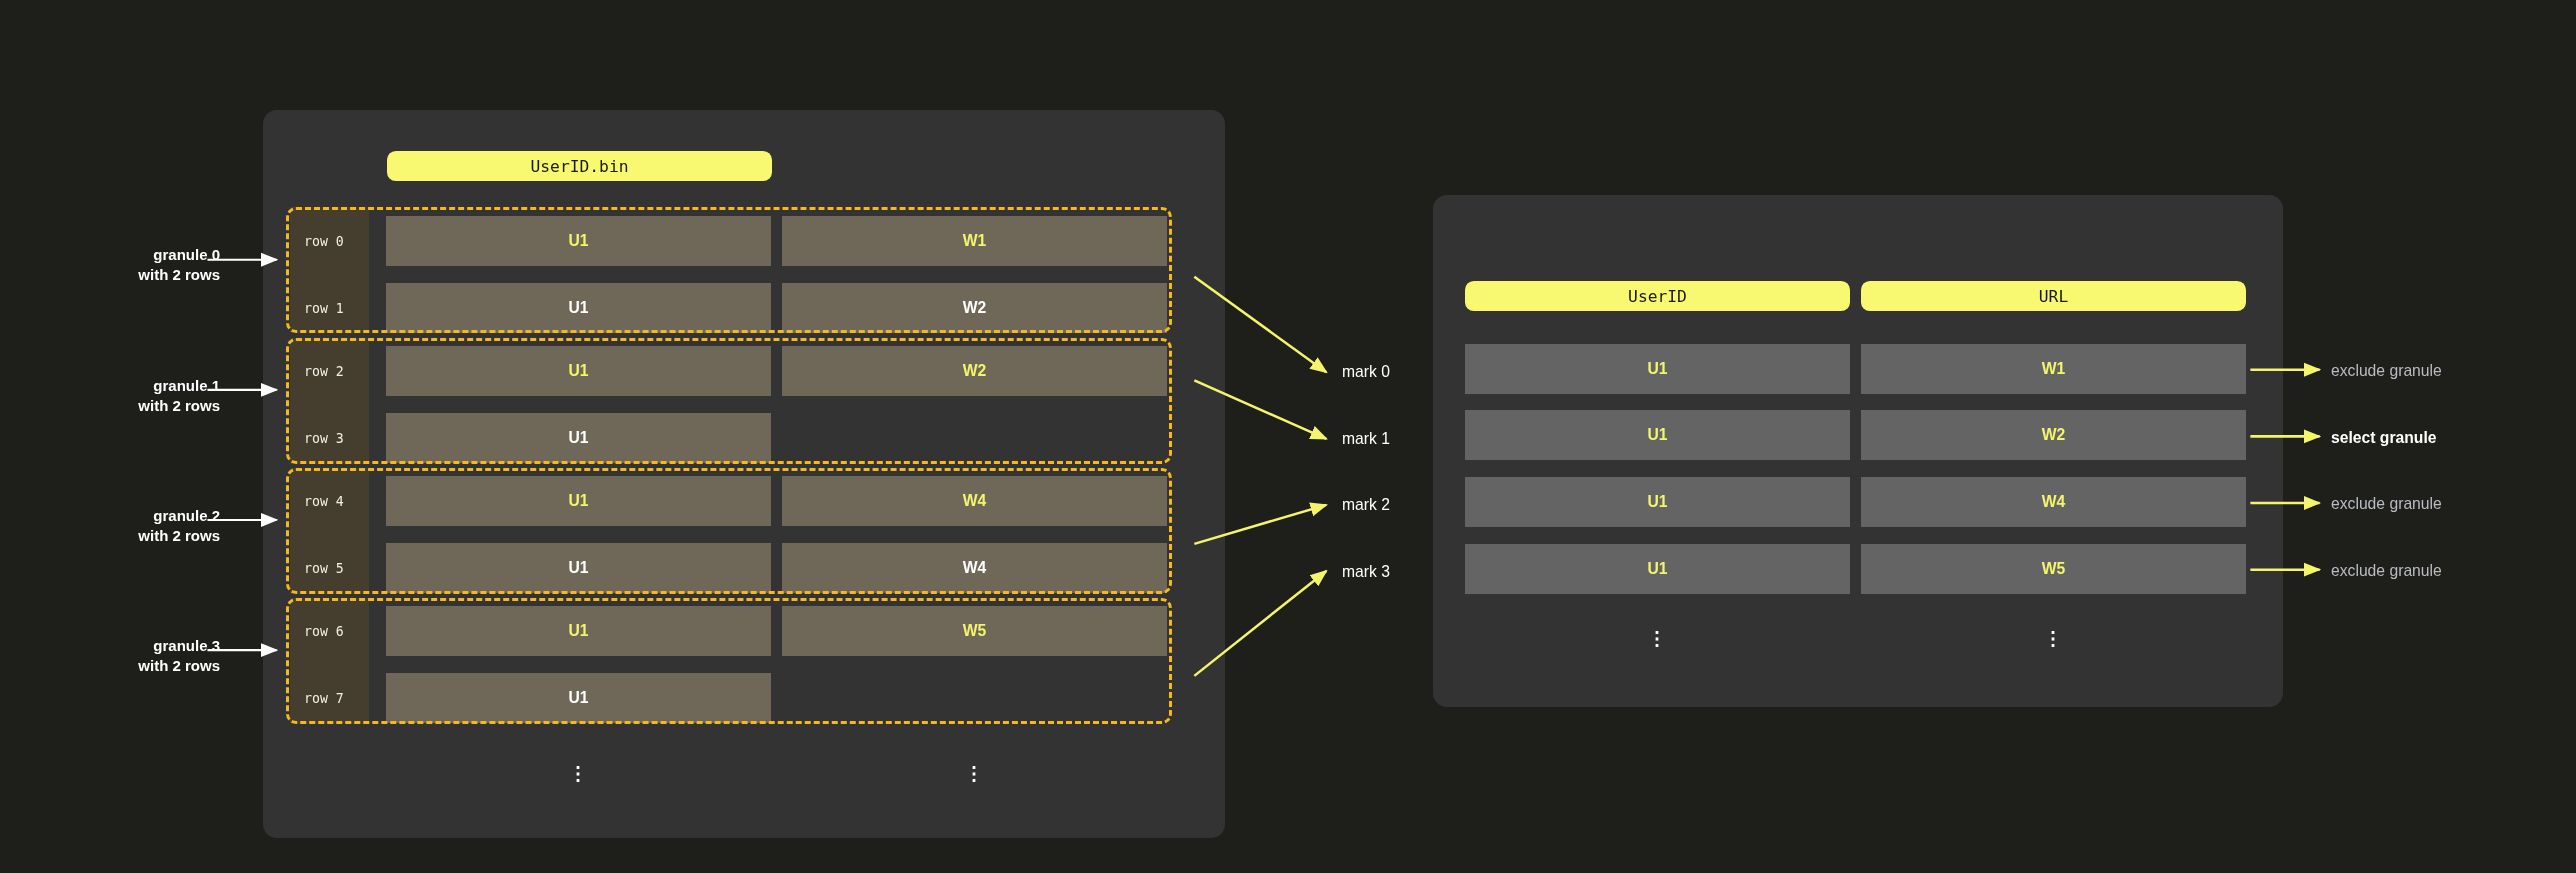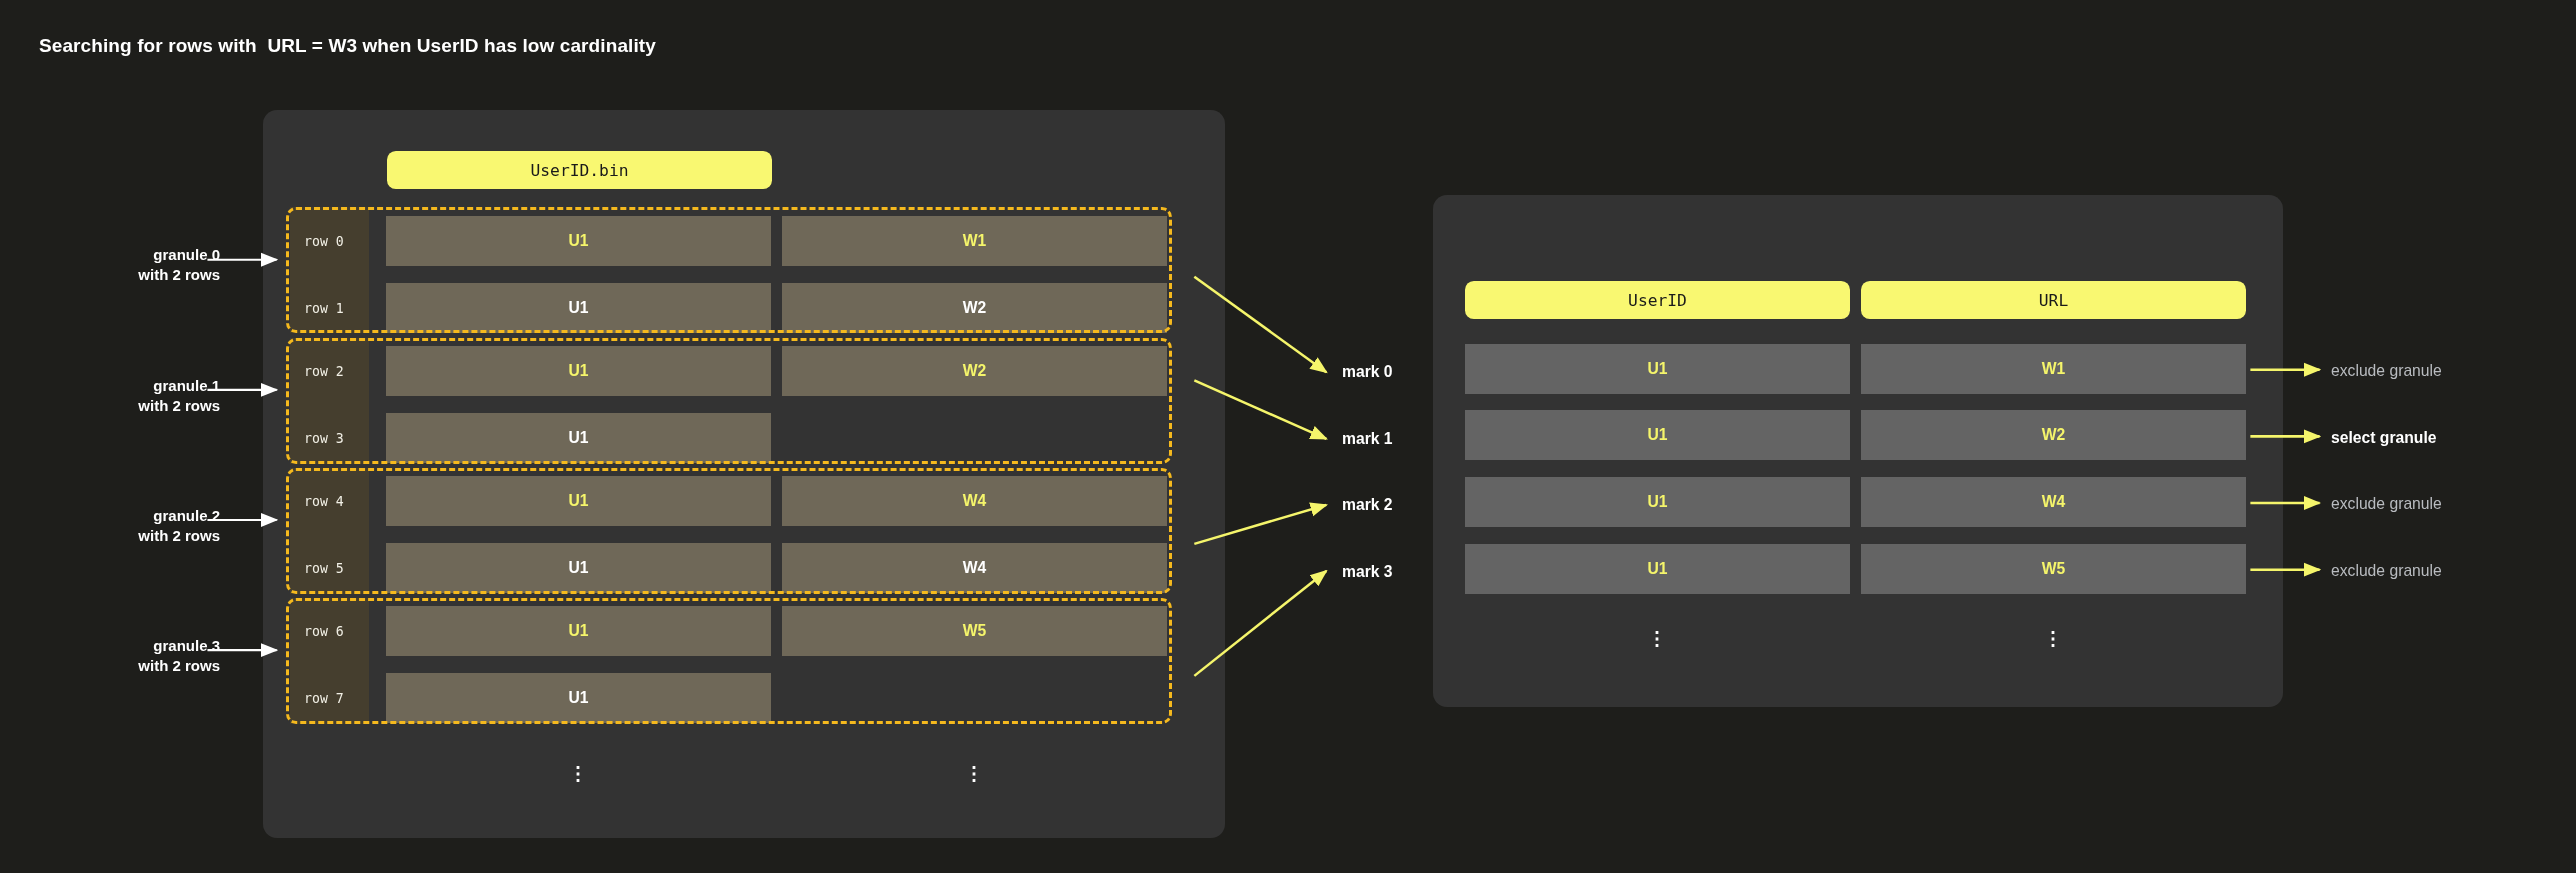--- a/index.html
+++ b/index.html
@@ -46,21 +46,21 @@
   .col-header {
     position: absolute;
     background: #f9f871;
     border-radius: 8.8px;
     color: #1a1a1a;
     font-family: "DejaVu Sans Mono", "Liberation Mono", monospace;
     font-size: 16.3px;
     display: flex;
     align-items: center;
     justify-content: center;
-    height: 38px;
+    height: 30px;
     box-sizing: border-box;
   }
   #hdr-userid-bin { left: 387px;  top: 151px; width: 385px; }
   #hdr-url-bin    { left: 783px; top: 151px; width: 385px; }
   #hdr-userid     { left: 1465px; top: 281px; width: 385px; }
   #hdr-url        { left: 1861px; top: 281px; width: 385px; }
 
   
   #index-panel-title {
     position: absolute;
@@ -156,21 +156,21 @@
   }
   .idx-cell.c1 { left: 1465px; width: 385px; }
   .idx-cell.c2 { left: 1861px; width: 385px; }
 
   
   .mark-label {
     position: absolute;
     left: 1342px;
     color: #ffffff;
     font-size: 15.7px;
-    font-weight: bold;
+    font-weight: normal;
     white-space: nowrap;
   }
 
   
   .verdict {
     position: absolute;
     left: 2331px;
     font-size: 15.7px;
     white-space: nowrap;
   }
@@ -195,21 +195,20 @@
     width: 2576px;
     height: 874px;
     pointer-events: none;
   }
 </style>
 </head>
 <body>
 
 <div id="stage">
 
-  <div id="page-title">Searching for rows with  URL = W3 when UserID has low cardinality</div>
 
   <div class="panel" id="data-panel"></div>
 
   <div class="col-header" id="hdr-userid-bin">UserID.bin</div>
 
   <div class="granule-labelbg" style="left:290px; top:207px; height:126px;"></div>
   <div class="granule-labelbg" style="left:290px; top:338px; height:126px;"></div>
   <div class="granule-labelbg" style="left:290px; top:468px; height:126px;"></div>
   <div class="granule-labelbg" style="left:290px; top:598px; height:126px;"></div>
 

